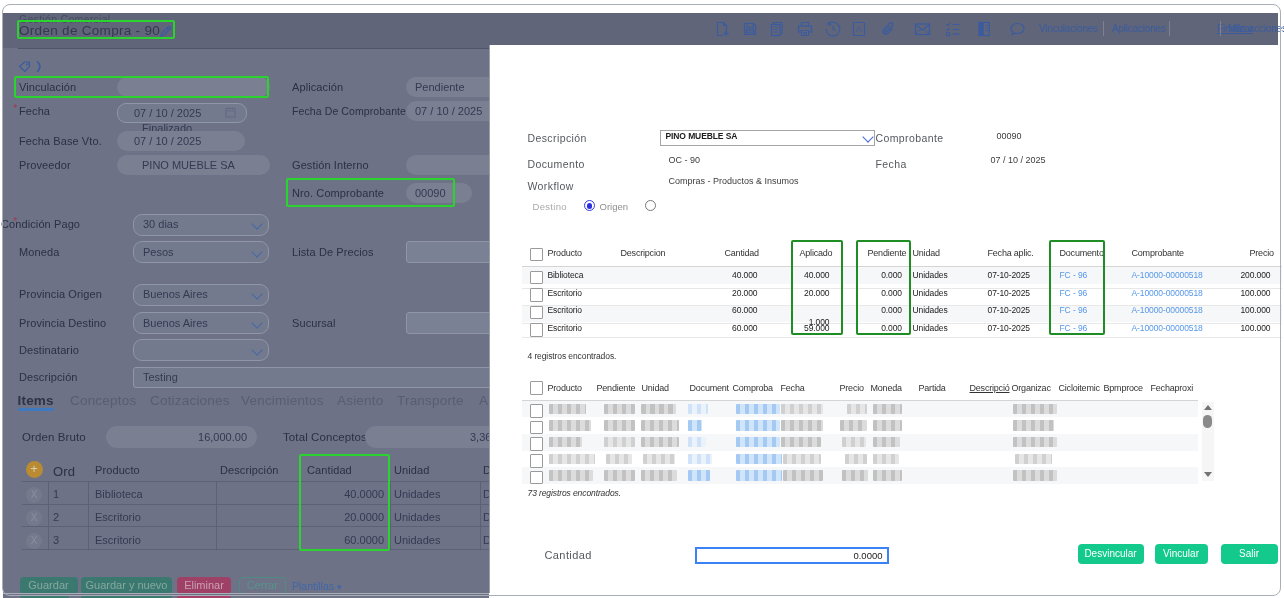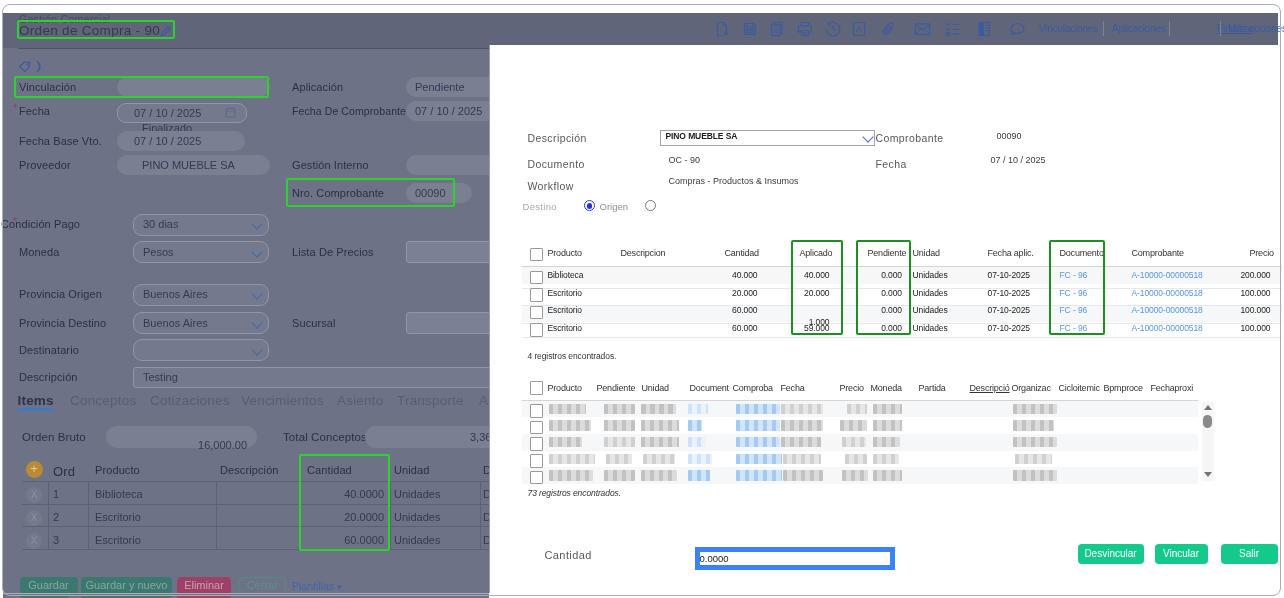--- a/index.html
+++ b/index.html
@@ -197,21 +197,21 @@
     <div class="abs" style="left:150px;top:392.5px;font-size:13.5px;color:#585d72;letter-spacing:0.2px;">Cotizaciones</div>
     <div class="abs" style="left:241px;top:392.5px;font-size:13.5px;color:#585d72;letter-spacing:0.2px;">Vencimientos</div>
     <div class="abs" style="left:337px;top:392.5px;font-size:13.5px;color:#585d72;letter-spacing:0.2px;">Asiento</div>
     <div class="abs" style="left:397px;top:392.5px;font-size:13.5px;color:#585d72;letter-spacing:0.2px;">Transporte</div>
     <div class="abs" style="left:479px;top:392.5px;font-size:13.5px;color:#585d72;letter-spacing:0.2px;">Archivos</div>
   </div>
   <div id="table-items">
 
     <div class="abs lb" style="left:22px;top:431px;font-size:11.5px;">Orden Bruto</div>
     <div class="abs pill" style="left:106px;top:426px;width:151px;height:22px;border-radius:11px;"></div>
-    <div class="abs val" style="left:106px;top:431px;width:141px;text-align:right;margin-top:8px;">16,000.00</div>
+    <div class="abs val" style="left:106px;top:431px;width:141px;text-align:right;">16,000.00</div>
     <div class="abs lb" style="left:283px;top:431px;font-size:11.5px;">Total Conceptos</div>
     <div class="abs pill" style="left:365px;top:426px;width:124px;height:22px;border-radius:11px 0 0 11px;"></div>
     <div class="abs val" style="left:470px;top:431px;">3,360.00</div>
 
     <div class="abs" style="left:25.5px;top:460.5px;width:17px;height:17px;border-radius:50%;background:#bb8b33;"></div>
     <div class="abs" style="left:25.5px;top:460.5px;width:17px;height:17px;line-height:16px;text-align:center;color:#d8cfa8;font-size:13px;">+</div>
     <div class="abs lb" style="left:53px;top:464px;font-size:13px;">Ord</div>
     <div class="abs lb" style="left:95px;top:464px;font-size:11px;">Producto</div>
     <div class="abs lb" style="left:220px;top:464px;font-size:11px;">Descripción</div>
     <div class="abs lb" style="left:307px;top:464px;font-size:11px;">Cantidad</div>
@@ -268,21 +268,21 @@
     <div class="abs" style="left:176px;top:86px;font-size:8.5px;font-weight:bold;letter-spacing:-0.1px;color:#1c1c1c;">PINO MUEBLE SA</div>
     <div class="abs" style="left:374px;top:88px;width:7px;height:7px;border-right:1.8px solid #4a66e0;border-bottom:1.8px solid #4a66e0;transform:rotate(45deg);"></div>
     <div class="abs mlb" style="left:386px;top:87px;">Comprobante</div>
     <div class="abs mval" style="left:507px;top:86px;">00090</div>
     <div class="abs mlb" style="left:38px;top:113px;">Documento</div>
     <div class="abs mval" style="left:179px;top:109.5px;">OC - 90</div>
     <div class="abs mlb" style="left:386px;top:113px;">Fecha</div>
     <div class="abs mval" style="left:501px;top:110px;">07 / 10 / 2025</div>
     <div class="abs mlb" style="left:38px;top:135px;">Workflow</div>
     <div class="abs mval" style="left:179px;top:131px;">Compras - Productos &amp; Insumos</div>
-    <div class="abs" style="left:33px;top:156px;font-size:9.5px;color:#a9a9a9;letter-spacing:0.3px;">Destino</div>
+    <div class="abs" style="left:43px;top:156px;font-size:9.5px;color:#a9a9a9;letter-spacing:0.3px;">Destino</div>
     <div class="abs" style="left:94px;top:155px;width:9px;height:9px;border:1.5px solid #2e3de0;border-radius:50%;"></div>
     <div class="abs" style="left:97px;top:158px;width:5.8px;height:5.8px;background:#2b2fe0;border-radius:50%;"></div>
     <div class="abs" style="left:110px;top:156px;font-size:9.5px;color:#8e8e8e;">Origen</div>
     <div class="abs" style="left:155px;top:155px;width:9px;height:9px;border:1.4px solid #777;border-radius:50%;"></div>
     <div id="mtable1">
       <div class="abs cb" style="left:40px;top:202.5px;"></div>
       <div class="abs th" style="left:58px;top:203px;">Producto</div>
       <div class="abs th" style="left:131px;top:203px;">Descripcion</div>
       <div class="abs th" style="left:235px;top:203px;">Cantidad</div>
       <div class="abs th" style="left:310px;top:203px;">Aplicado</div>
@@ -413,21 +413,21 @@
       <div class="blob mg" style="left:523px;top:425.3px;width:44px;"></div>
 
       <div class="abs" style="left:712px;top:356.5px;width:12px;height:79.5px;background:#f6f6f6;"></div>
       <div class="abs" style="left:714.5px;top:360px;width:0;height:0;border-left:4px solid transparent;border-right:4px solid transparent;border-bottom:5.5px solid #737373;"></div>
       <div class="abs" style="left:713.5px;top:369.5px;width:9px;height:13.5px;border-radius:4.5px;background:#8a8a8a;"></div>
       <div class="abs" style="left:714.5px;top:427px;width:0;height:0;border-left:4px solid transparent;border-right:4px solid transparent;border-top:5.5px solid #737373;"></div>
       <div class="abs" style="left:38px;top:442.5px;font-size:8.5px;color:#333;letter-spacing:-0.1px;font-style:italic;">73 registros encontrados.</div>
     </div>
 
     <div class="abs mlb" style="left:55px;top:504px;font-size:11px;">Cantidad</div>
-    <div class="abs" style="left:205px;top:502px;width:186px;height:12.5px;border:5px solid #3b82f6;font-size:9.5px;color:#222;padding-right:4px;line-height:13px;">0.0000</div>
+    <div class="abs" style="left:205px;top:502px;width:186px;height:12.5px;border:2px solid #3b82f6;font-size:9.5px;color:#222;text-align:right;padding-right:4px;line-height:13px;">0.0000</div>
     <div class="abs gbtn" style="left:588px;top:498.5px;width:66px;height:20.5px;">Desvincular</div>
     <div class="abs gbtn" style="left:665px;top:498.5px;width:53px;height:20.5px;">Vincular</div>
     <div class="abs gbtn" style="left:731px;top:498.5px;width:57px;height:20.5px;">Salir</div>
   </div>
   <div id="annotations">
     <div class="abs gbox" style="left:16.5px;top:20px;width:158.5px;height:18.5px;box-sizing:border-box;"></div>
     <div class="abs gbox" style="left:13.5px;top:76px;width:255px;height:21.5px;box-sizing:border-box;"></div>
     <div class="abs gbox" style="left:286px;top:178px;width:169px;height:28.5px;box-sizing:border-box;"></div>
     <div class="abs gbox" style="left:298.5px;top:453.5px;width:91.5px;height:97px;box-sizing:border-box;"></div>
     <div class="abs gbox" style="left:791px;top:240px;width:52px;height:94.5px;box-sizing:border-box;border-color:#1e8e24;"></div>

